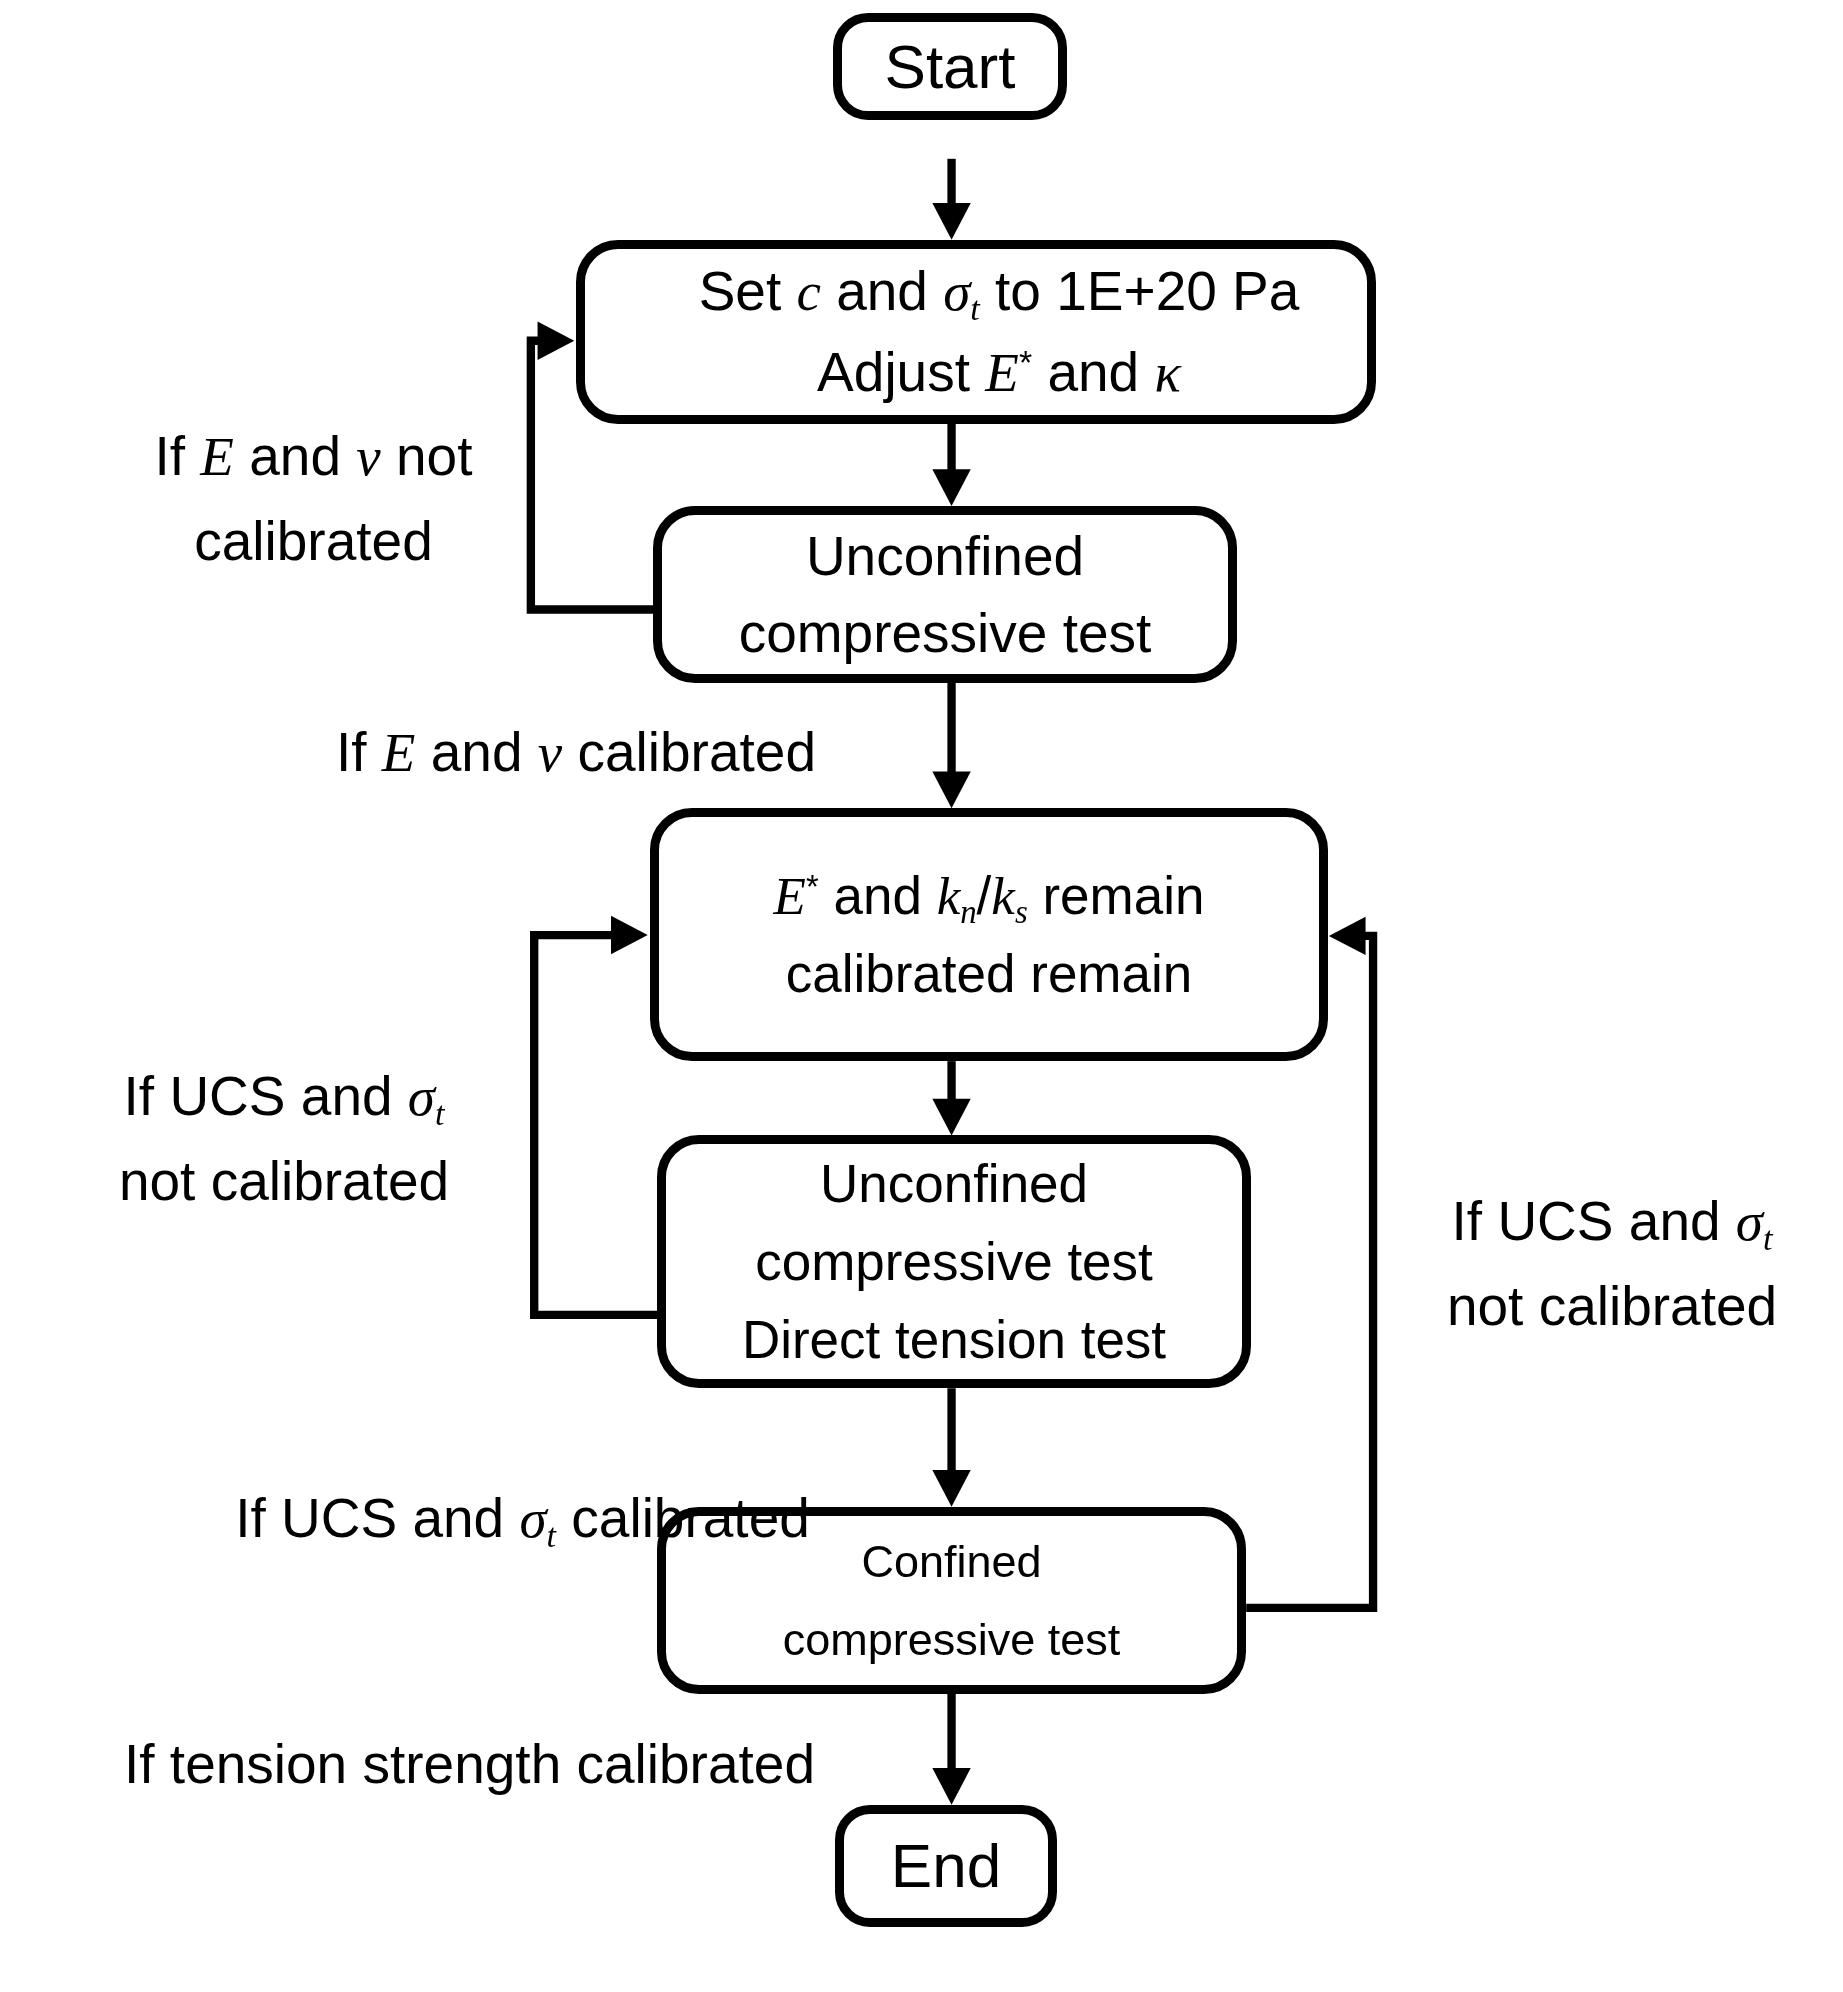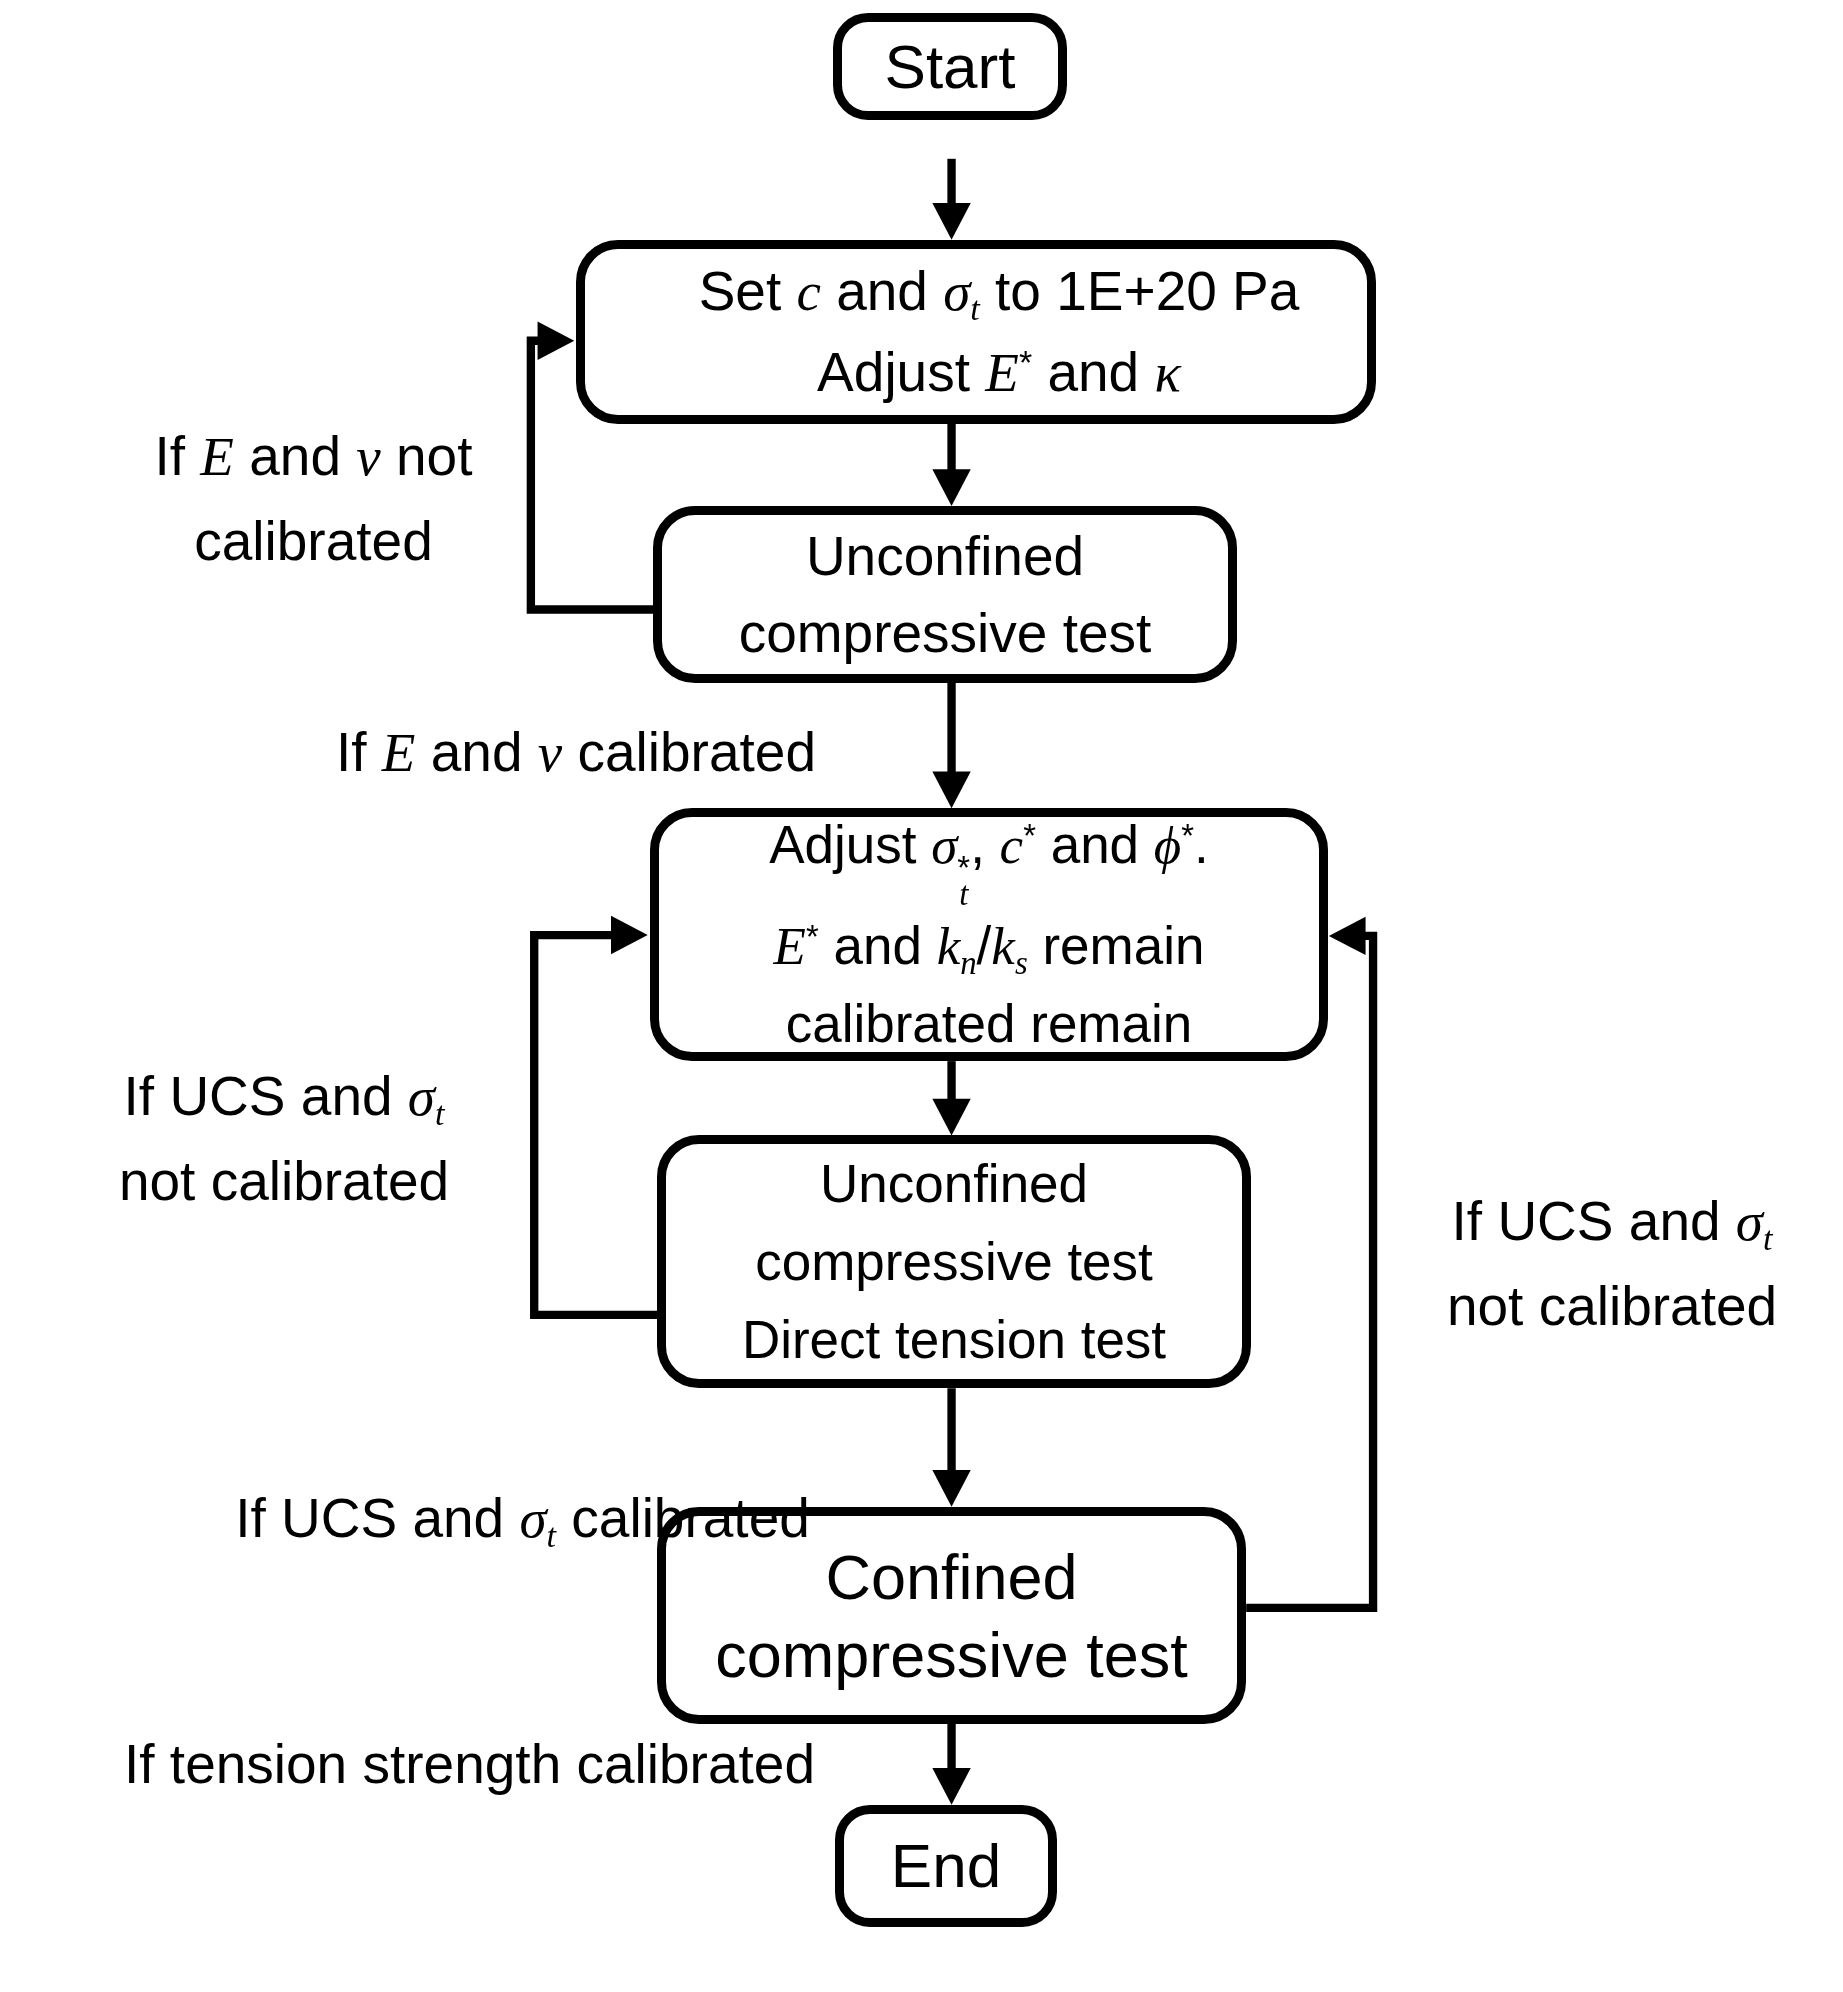--- a/index.html
+++ b/index.html
@@ -112,35 +112,31 @@
     <div>Set <i>c</i> and <i>σ</i><sub><i>t</i></sub> to 1E+20 Pa</div>
     <div>Adjust <i>E</i><sup>*</sup> and <i>κ</i></div>
   </div>
 
   <div class="box" style="left:653px;top:506px;width:584px;height:177px;font-size:55px;line-height:77px;">
     <div>Unconfined</div>
     <div>compressive test</div>
   </div>
 
   <div class="box" style="left:650px;top:808px;width:678px;height:253px;">
-    <div>Adjust <i>σ</i><span class="ss">
-          <span class="sst">*</span>
-          <span class="ssb"><i>t</i></span>
-        </span>, <i>c</i><sup>*</sup> and <i>ϕ</i><sup>*</sup>.</div>
     <div><i>E</i><sup>*</sup> and <i>k</i><sub><i>n</i></sub>/<i>k</i><sub><i>s</i></sub> remain</div>
     <div>calibrated remain</div>
   </div>
 
   <div class="box" style="left:657px;top:1135px;width:594px;height:253px;">
     <div>Unconfined</div>
     <div>compressive test</div>
     <div>Direct tension test</div>
   </div>
 
-  <div class="box" style="left:657px;top:1507px;width:589px;height:217px;font-size:63px;line-height:78px;">
+  <div class="box" style="left:657px;top:1507px;width:589px;height:187px;font-size:45px;line-height:78px;">
     <div>Confined</div>
     <div>compressive test</div>
   </div>
 
   <div class="box terminal" style="left:835px;top:1805px;width:222px;height:122px;">
     <div>End</div>
   </div>
 
   <div class="cond" style="left:67px;top:414px;width:493px;">
     <div>If <i>E</i> and <i>v</i> not</div>

